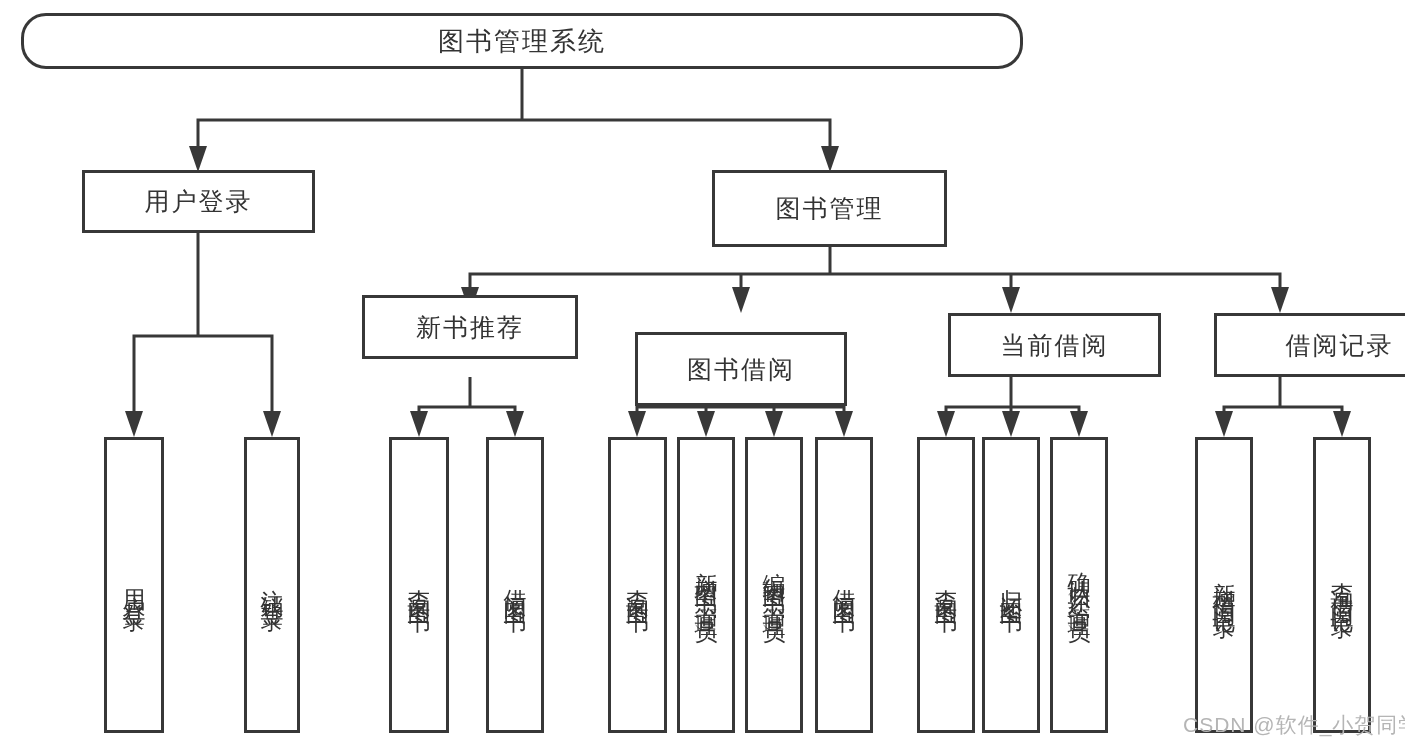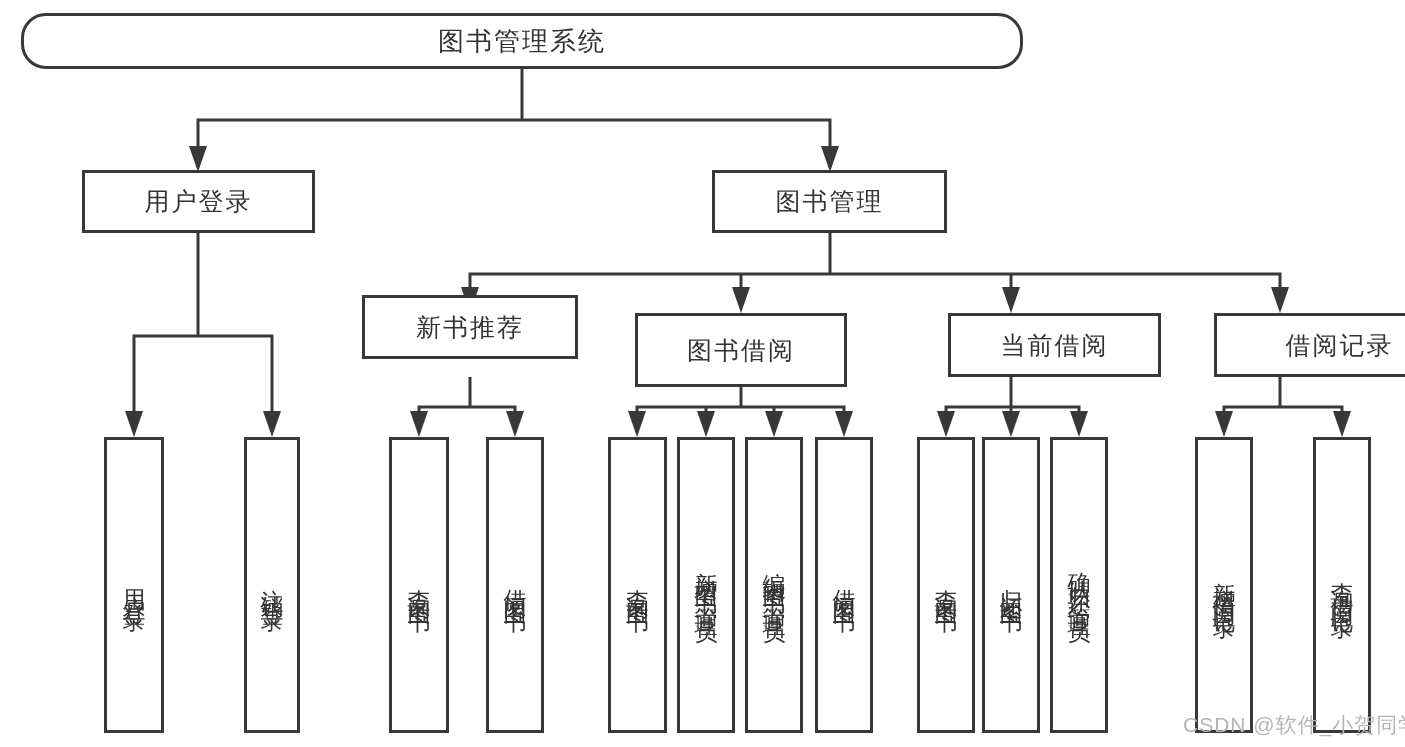--- a/index.html
+++ b/index.html
@@ -42,24 +42,24 @@
     color:#b5b5b5;
     letter-spacing:1px;
     white-space:nowrap;
     z-index:10;
   }
 
   
   #n-root{left:21px;top:13px;width:1002px;height:56px;}
   
   #n-user-login{left:82px;top:170px;width:233px;height:63px;}
-  #n-book-mgmt{left:712px;top:170px;width:235px;height:63px;}
+  #n-book-mgmt{left:712px;top:170px;width:235px;height:77px;}
   
   #n-new-books{left:362px;top:295px;width:216px;height:64px;}
-  #n-book-borrow{left:635px;top:313px;width:212px;height:74px;}
+  #n-book-borrow{left:635px;top:332px;width:212px;height:74px;}
   #n-current-borrow{left:905px;top:313px;width:213px;height:64px;margin-left:43px;}
   #n-borrow-records{left:1172px;top:313px;width:251px;height:64px;margin-left:42px;}
   
   .vbox{top:437px;height:296px;}
   #n-ul-0{left:104px;width:60px;}
   #n-ul-1{left:244px;width:56px;}
   #n-nb-0{left:389px;width:60px;}
   #n-nb-1{left:486px;width:58px;}
   #n-bb-0{left:608px;width:59px;}
   #n-bb-1{left:677px;width:58px;}

